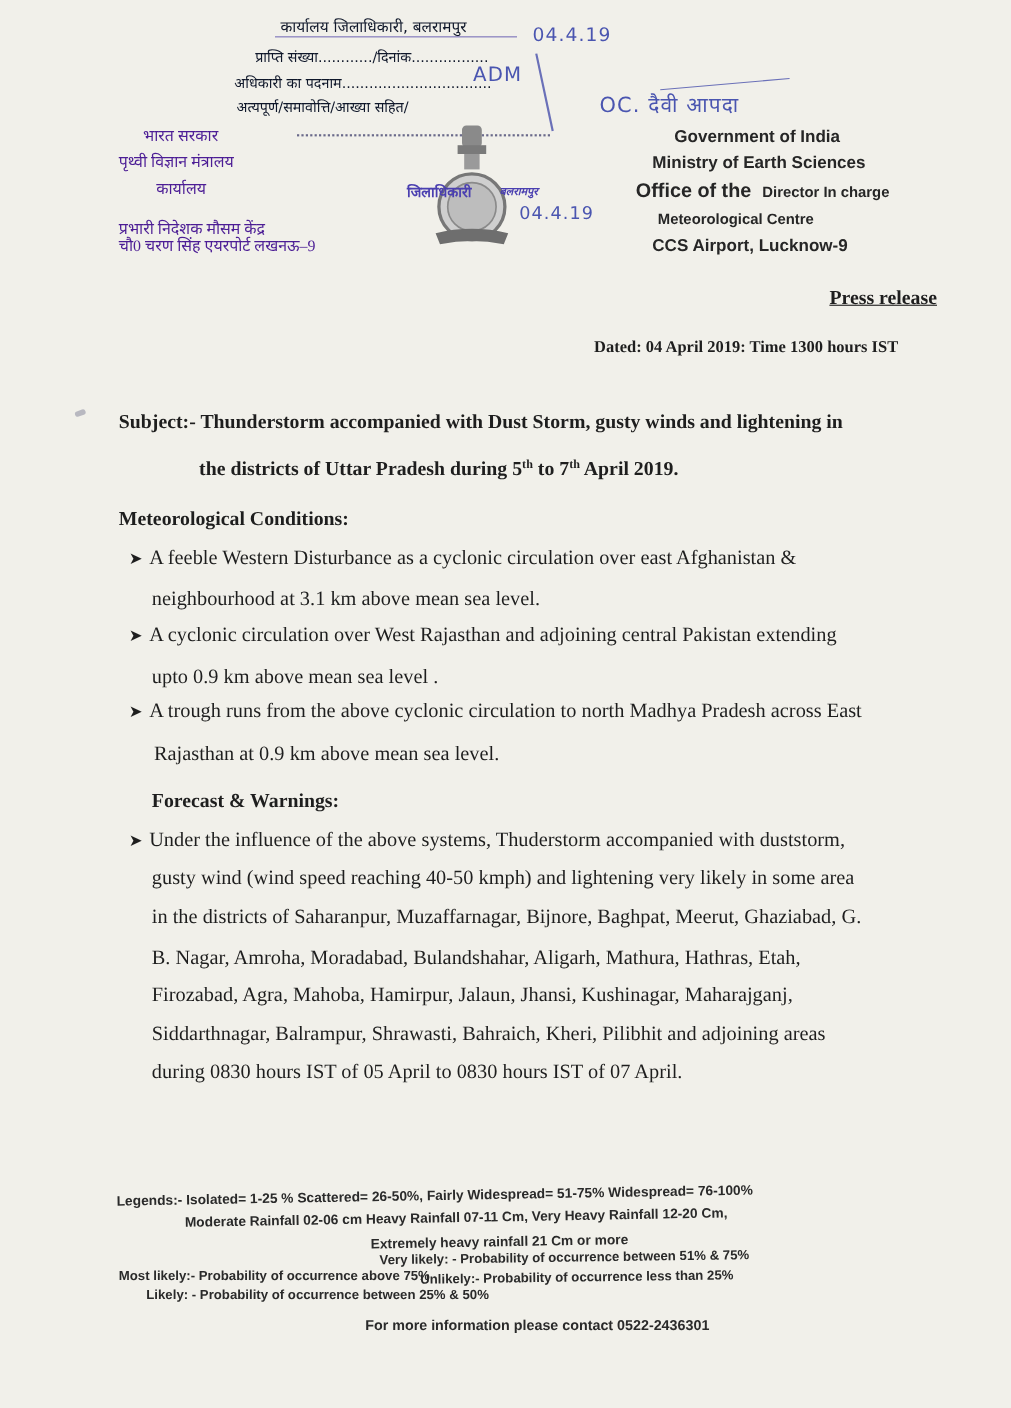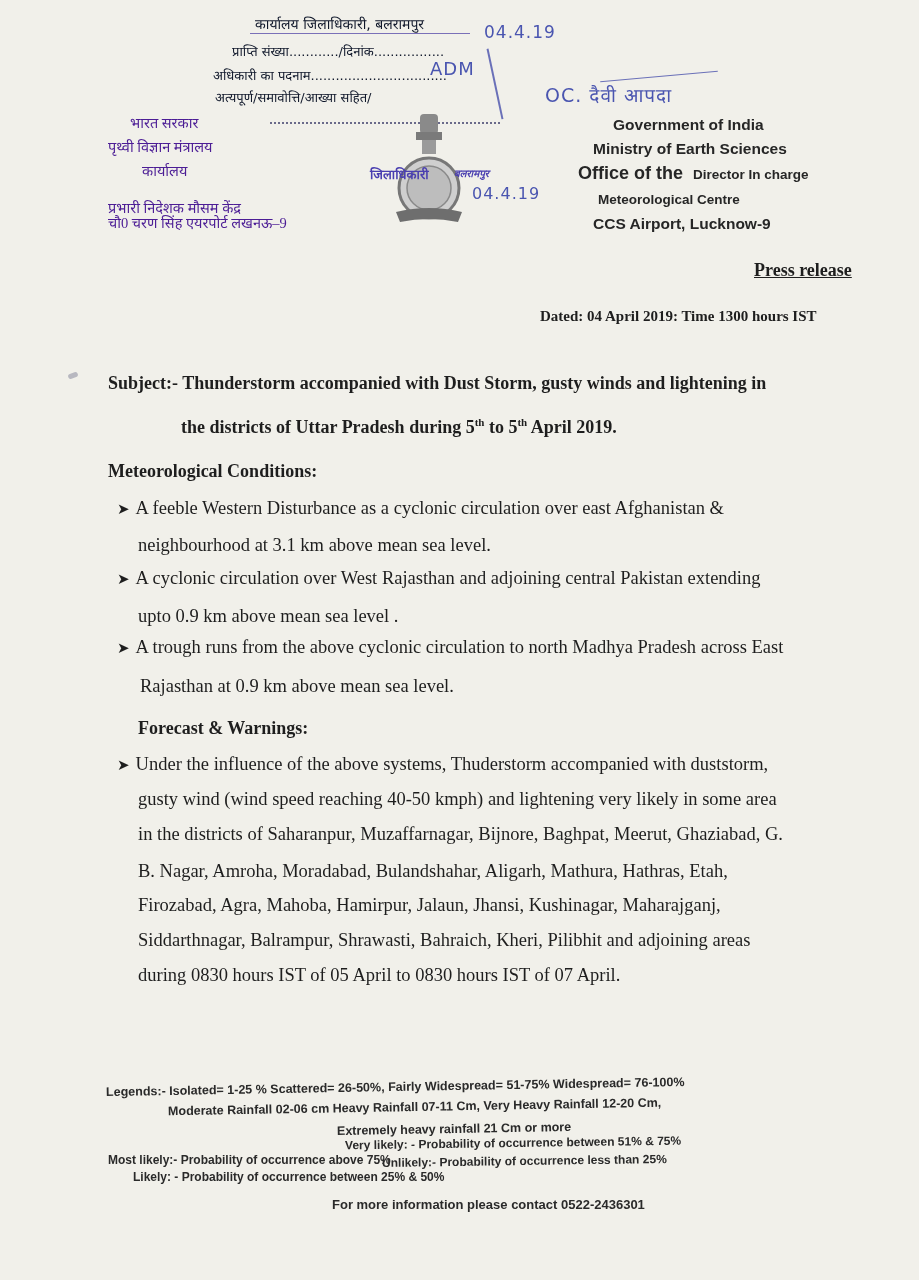--- a/index.html
+++ b/index.html
@@ -77,21 +77,21 @@
   <div class="abs eng-head" style="left:593px;top:215px;">CCS Airport, Lucknow-9</div>
 </div>
 
 <div class="abs serif bold underline" style="left:754px;top:260px;font-size:18px;">Press release</div>
 <div class="abs serif bold" style="left:540px;top:308px;font-size:15px;">Dated: 04 April  2019: Time 1300 hours IST</div>
 
 <div class="smudge"></div>
 
 <div class="abs serif bold" style="left:108px;top:373px;font-size:18px;">Subject:- Thunderstorm accompanied with Dust Storm,  gusty winds and lightening in</div>
 <div class="abs serif bold" style="left:181px;top:416px;font-size:18px;">
-  <span>the districts of Uttar Pradesh during 5</span><sup>th</sup><span> to 5</span><sup>th</sup><span> April 2019.</span>
+  <span>the districts of Uttar Pradesh during 5</span><sup>th</sup><span> to 7</span><sup>th</sup><span> April 2019.</span>
 </div>
 
 <div class="abs serif bold" style="left:108px;top:461px;font-size:18px;">Meteorological Conditions:</div>
 
 <div>
   <div class="abs serif" style="left:117px;top:498px;">
     <span class="bullet">➤</span><span>A   feeble Western Disturbance as a cyclonic circulation   over  east  Afghanistan  &amp;</span>
   </div>
   <div class="abs serif" style="left:138px;top:535px;">neighbourhood at 3.1 km above mean sea level.</div>
 

